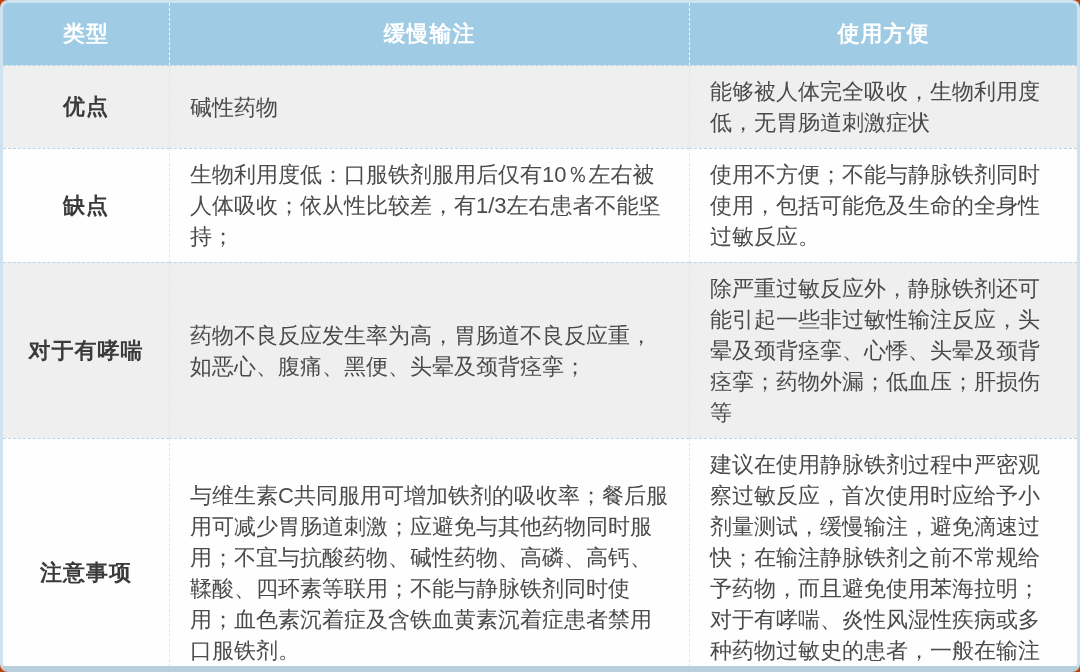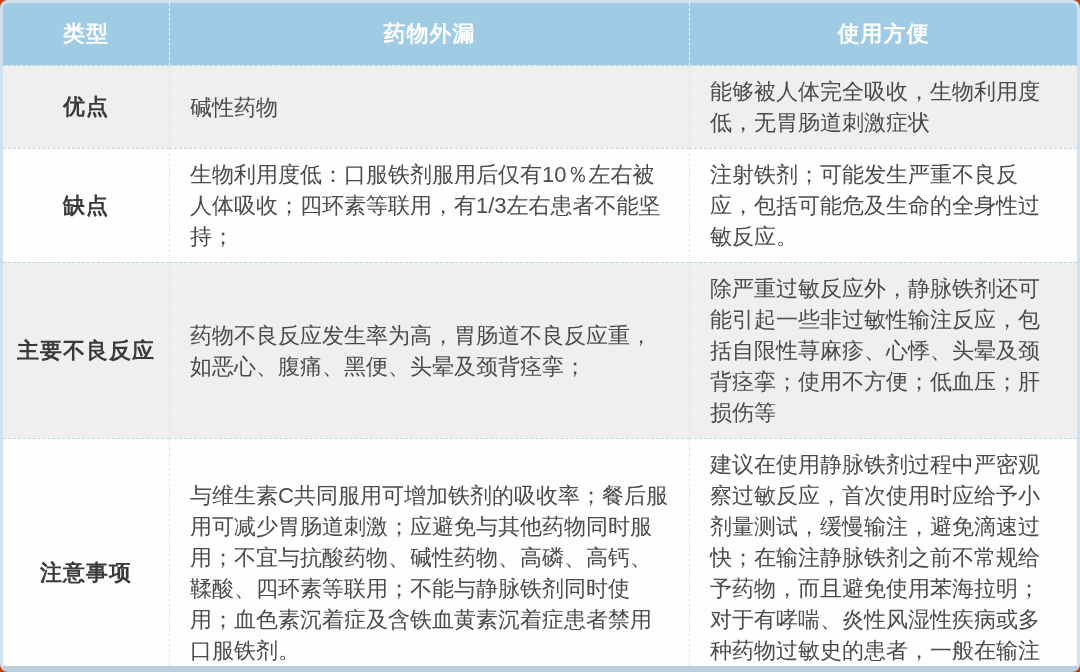--- a/index.html
+++ b/index.html
@@ -93,39 +93,39 @@
   <div class="table-wrap">
     <table class="cmp">
       <colgroup>
         <col class="c1">
           <col class="c2">
           <col class="c3">
       </colgroup>
       <thead>
         <tr>
           <th>类型</th>
-          <th>药物外漏</th>
+          <th>缓慢输注</th>
           <th>使用方便</th>
         </tr>
       </thead>
       <tbody>
         <tr>
           <td class="label">优点</td>
           <td class="content">碱性药物</td>
           <td class="content">能够被人体完全吸收，生物利用度低，无胃肠道刺激症状</td>
         </tr>
         <tr>
           <td class="label">缺点</td>
-          <td class="content">生物利用度低：口服铁剂服用后仅有10％左右被人体吸收；四环素等联用，有1/3左右患者不能坚持；</td>
-          <td class="content">注射铁剂；可能发生严重不良反应，包括可能危及生命的全身性过敏反应。</td>
+          <td class="content">生物利用度低：口服铁剂服用后仅有10％左右被人体吸收；依从性比较差，有1/3左右患者不能坚持；</td>
+          <td class="content">使用不方便；不能与静脉铁剂同时使用，包括可能危及生命的全身性过敏反应。</td>
         </tr>
         <tr>
-          <td class="label">主要不良反应</td>
+          <td class="label">对于有哮喘</td>
           <td class="content">药物不良反应发生率为高，胃肠道不良反应重，如恶心、腹痛、黑便、头晕及颈背痉挛；</td>
-          <td class="content">除严重过敏反应外，静脉铁剂还可能引起一些非过敏性输注反应，包括自限性荨麻疹、心悸、头晕及颈背痉挛；使用不方便；低血压；肝损伤等</td>
+          <td class="content">除严重过敏反应外，静脉铁剂还可能引起一些非过敏性输注反应，头晕及颈背痉挛、心悸、头晕及颈背痉挛；药物外漏；低血压；肝损伤等</td>
         </tr>
         <tr>
           <td class="label">注意事项</td>
           <td class="content">与维生素C共同服用可增加铁剂的吸收率；餐后服用可减少胃肠道刺激；应避免与其他药物同时服用；不宜与抗酸药物、碱性药物、高磷、高钙、鞣酸、四环素等联用；不能与静脉铁剂同时使用；血色素沉着症及含铁血黄素沉着症患者禁用口服铁剂。</td>
           <td class="content">建议在使用静脉铁剂过程中严密观察过敏反应，首次使用时应给予小剂量测试，缓慢输注，避免滴速过快；在输注静脉铁剂之前不常规给予药物，而且避免使用苯海拉明；对于有哮喘、炎性风湿性疾病或多种药物过敏史的患者，一般在输注铁剂之前只给予糖皮质激素。</td>
         </tr>
       </tbody>
     </table>
   </div>
 </div>

